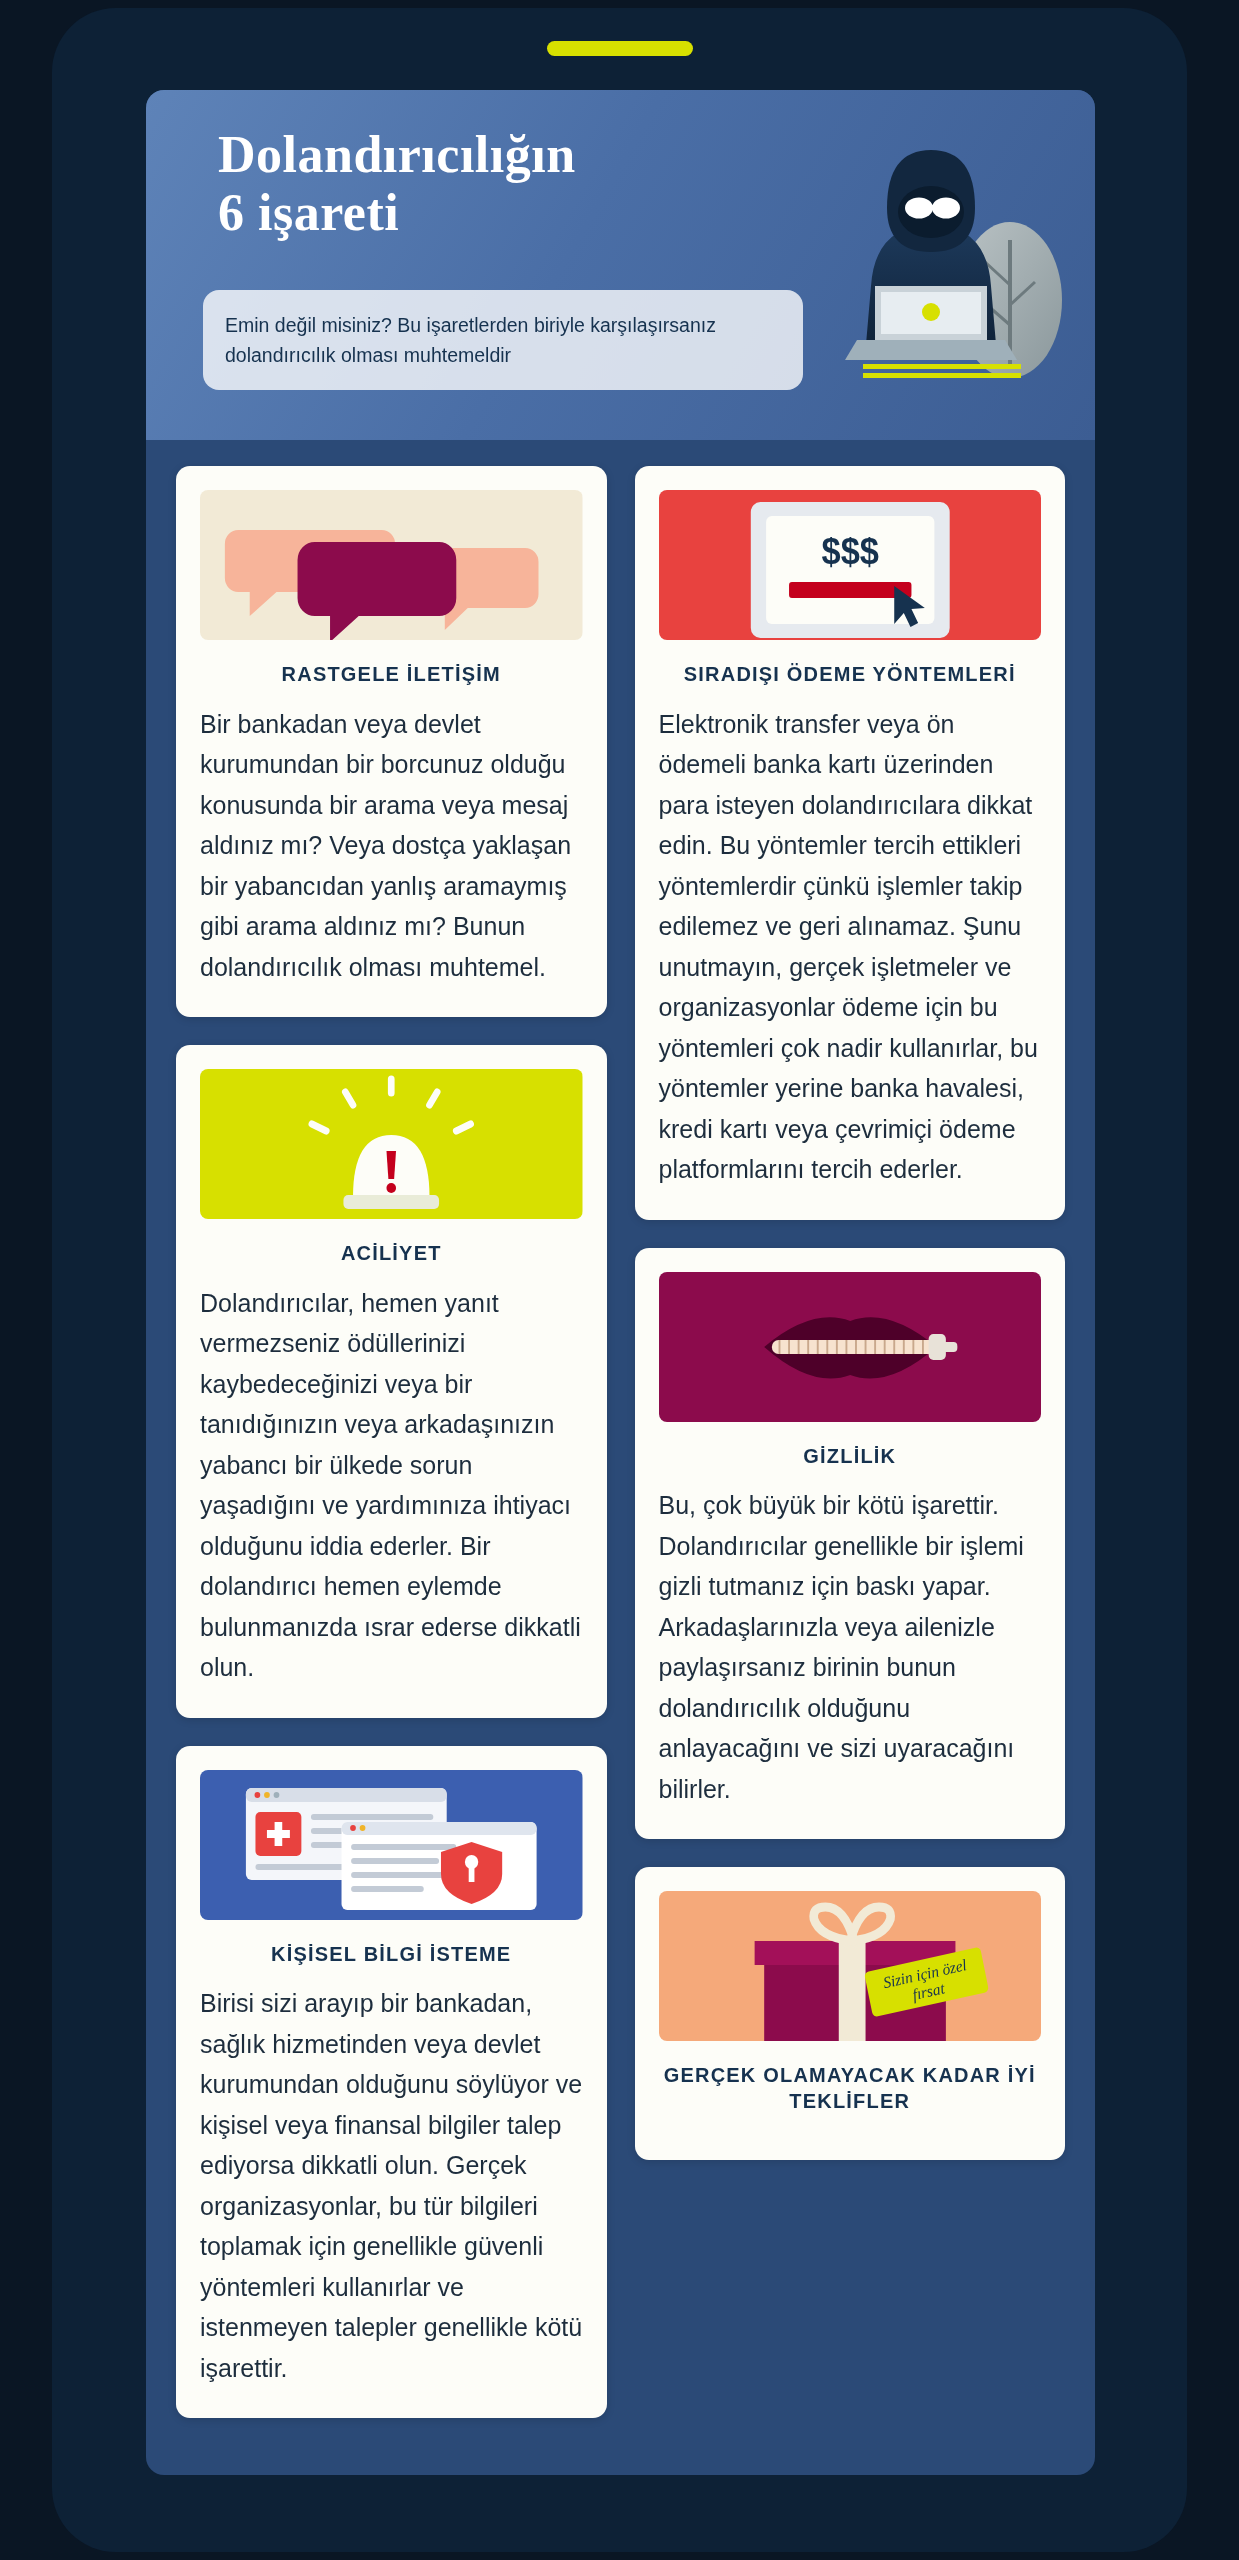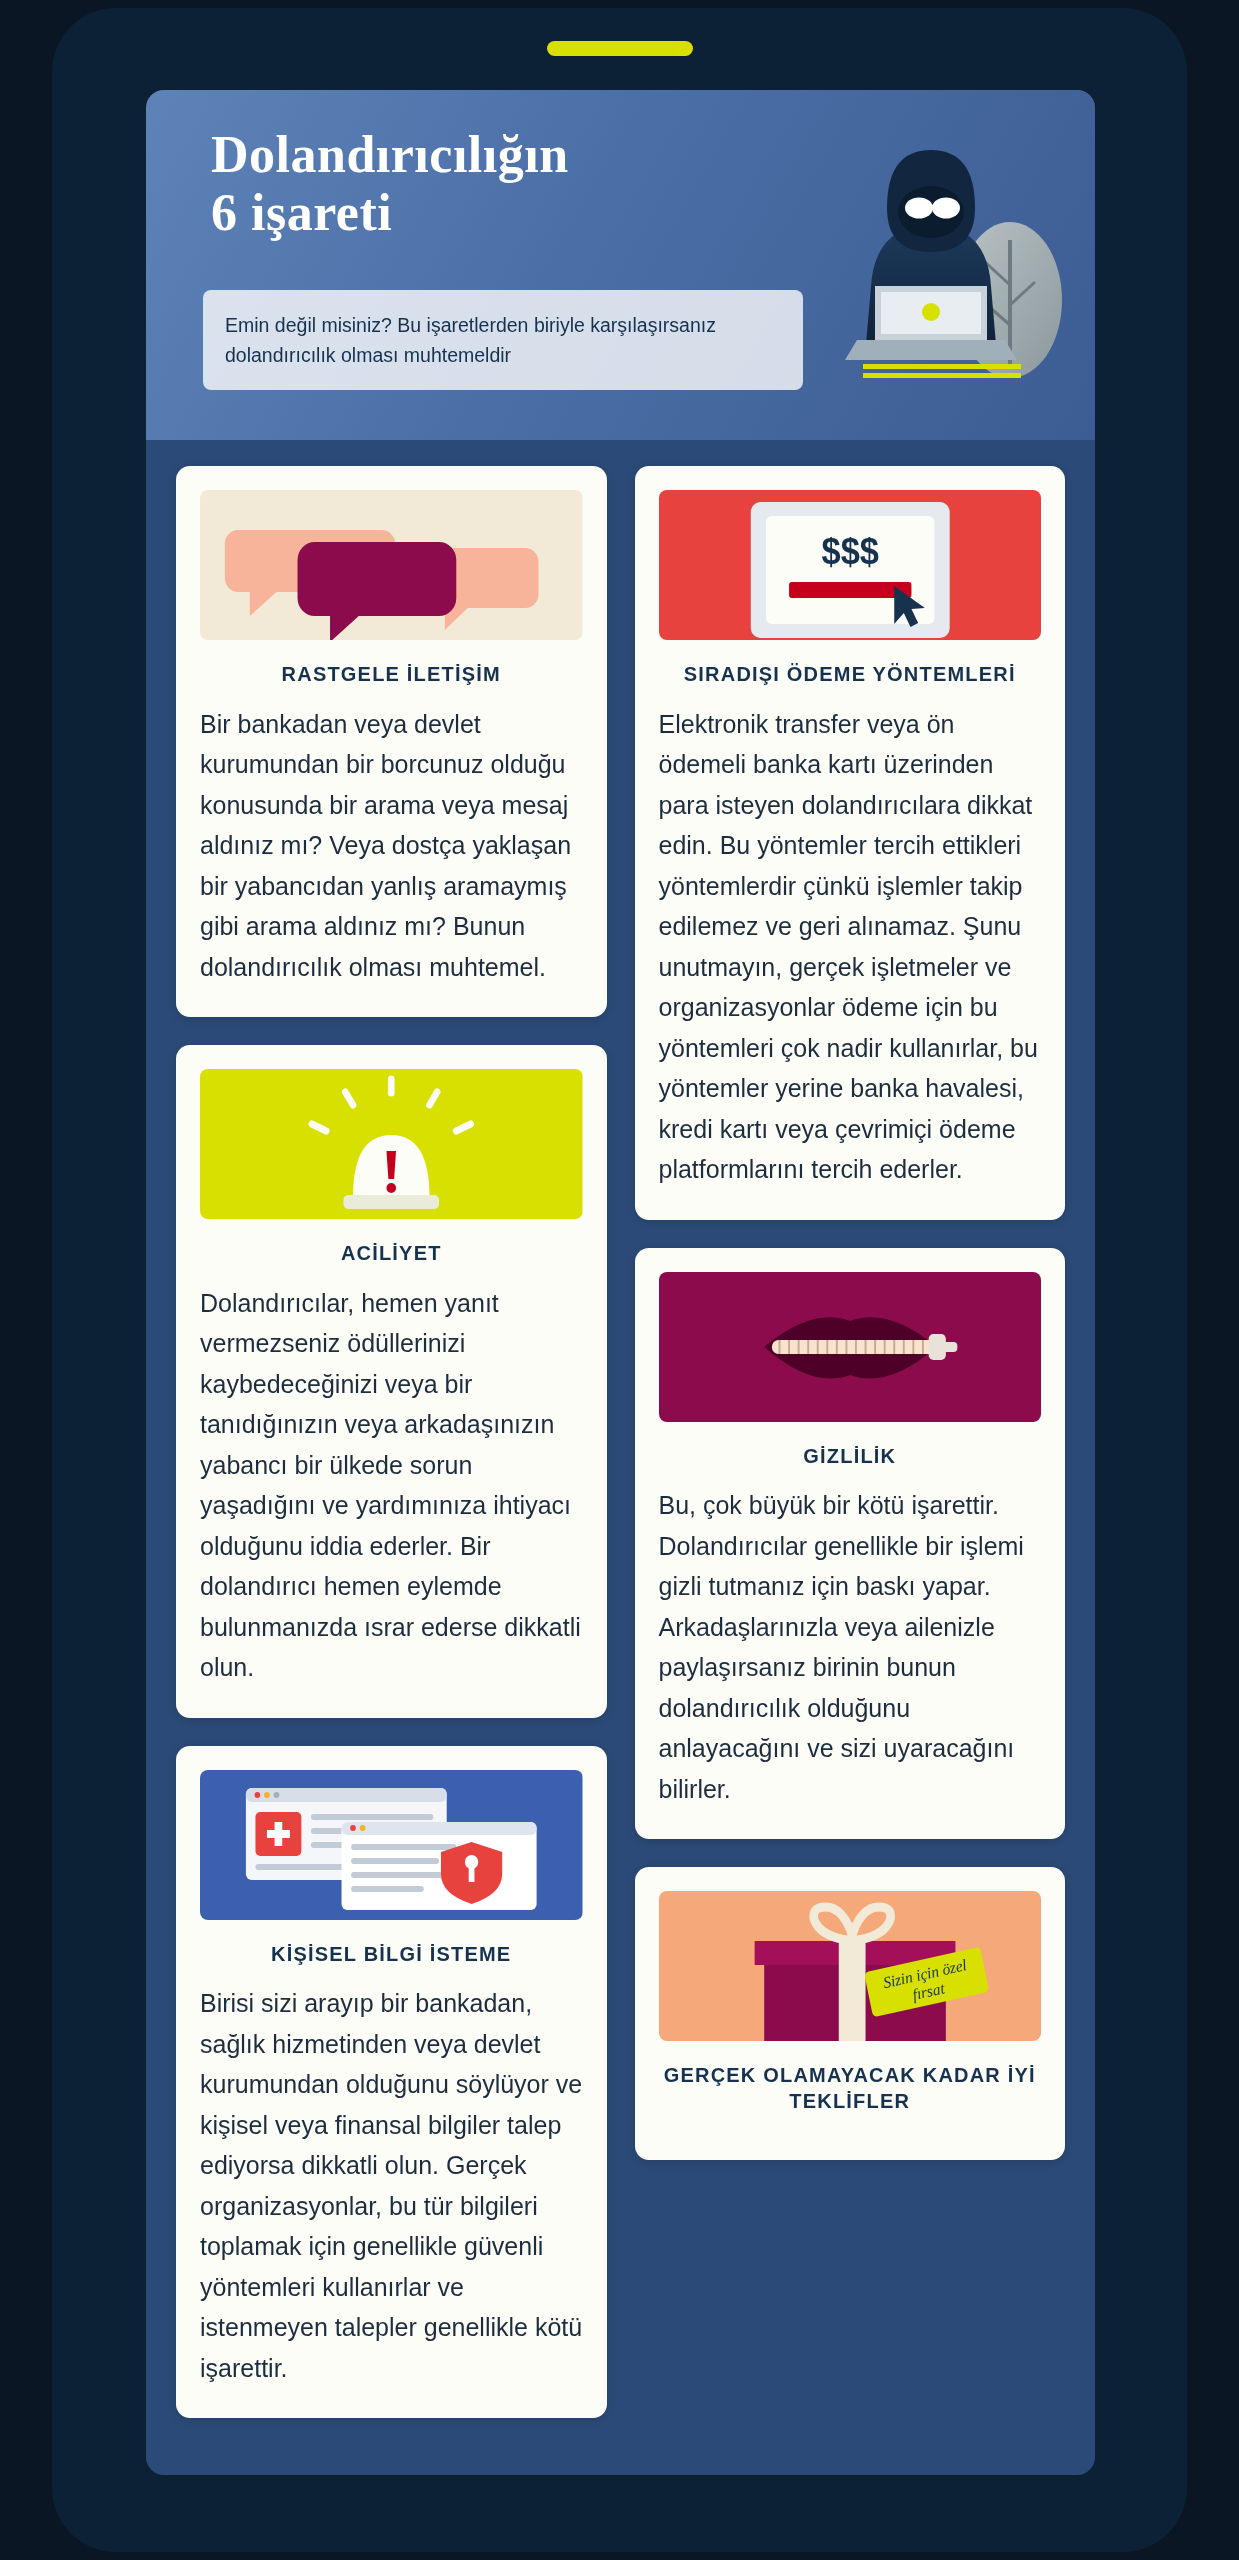--- a/index.html
+++ b/index.html
@@ -40,39 +40,39 @@
   }
   
   #header {
     position: relative;
     height: 350px;
     background: linear-gradient(120deg, #5e83b8 0%, #4a6ea6 45%, #3c5d93 100%);
     overflow: hidden;
   }
   #header h1 {
     position: absolute;
-    left: 65px;
+    left: 72px;
     top: 36px;
     font-family: "Liberation Serif", serif;
     font-size: 52px;
     line-height: 1.12;
     color: #ffffff;
     font-weight: bold;
     letter-spacing: 0.5px;
     z-index: 4;
     width: 560px;
   }
   #subtitle-box {
     position: absolute;
     left: 57px;
     top: 200px;
     width: 600px;
     min-height: 96px;
     background: rgba(255,255,255,0.78);
-    border-radius: 8px;
+    border-radius: 16px;
     padding: 20px 22px;
     z-index: 4;
   }
   #subtitle-box p {
     font-size: 19.5px;
     line-height: 1.55;
     color: #16324f;
   }
   
   .ill-hacker { position: absolute; right: 0; top: 0; width: 420px; height: 350px; z-index: 2; }

